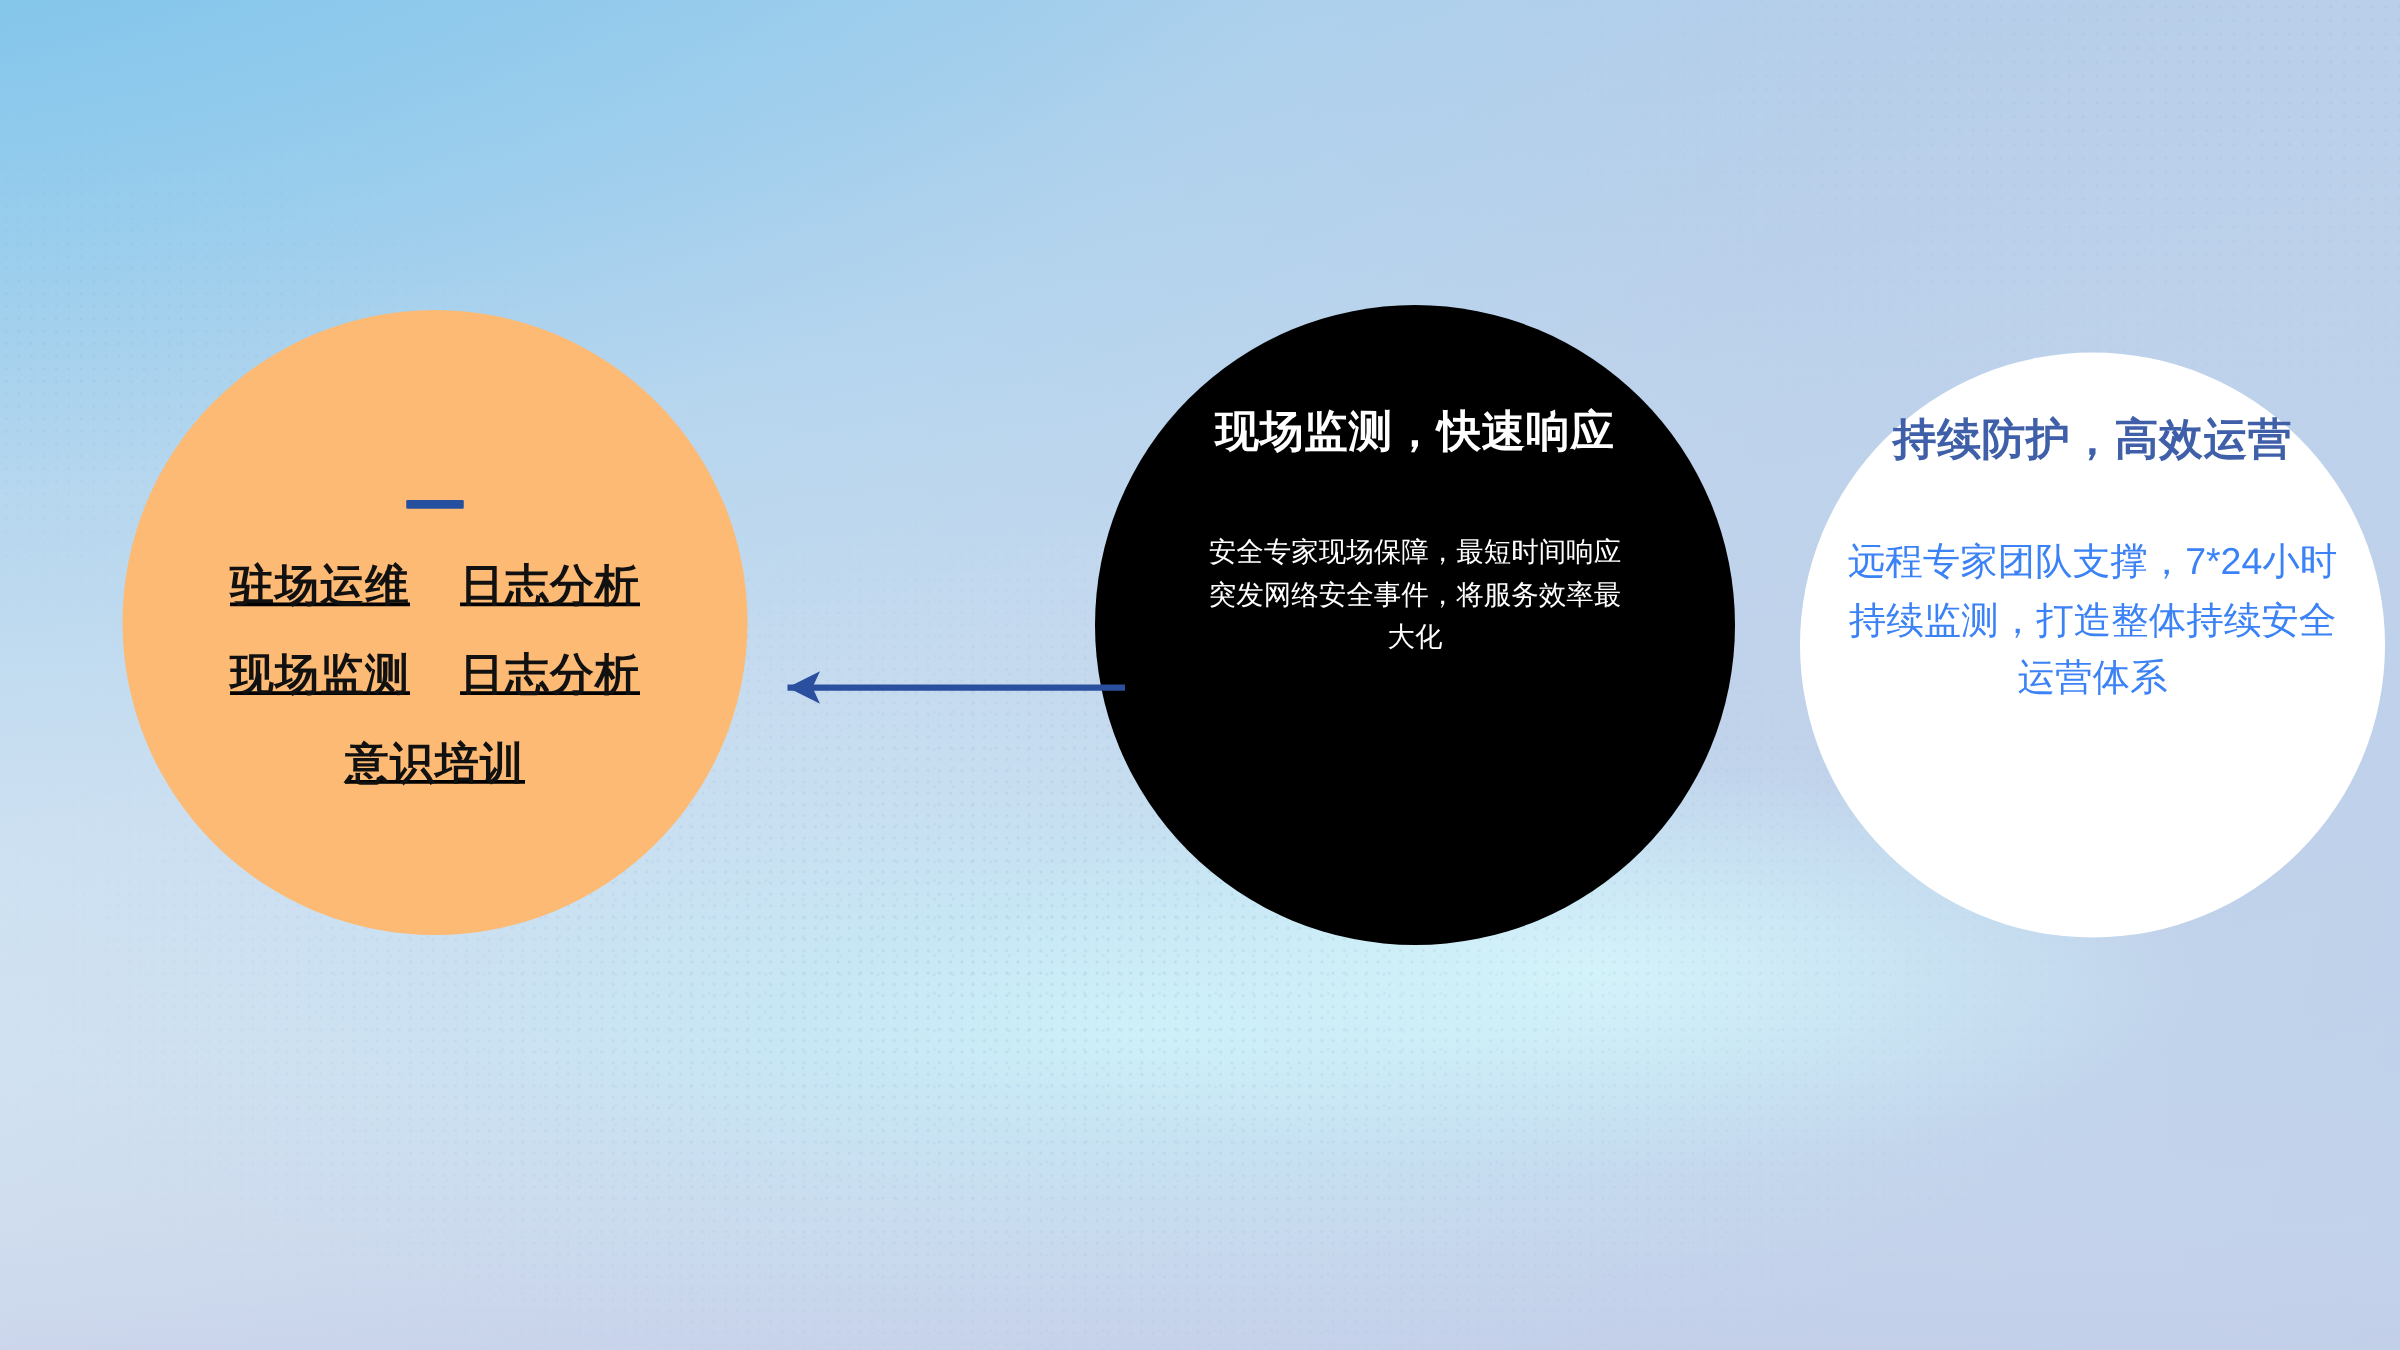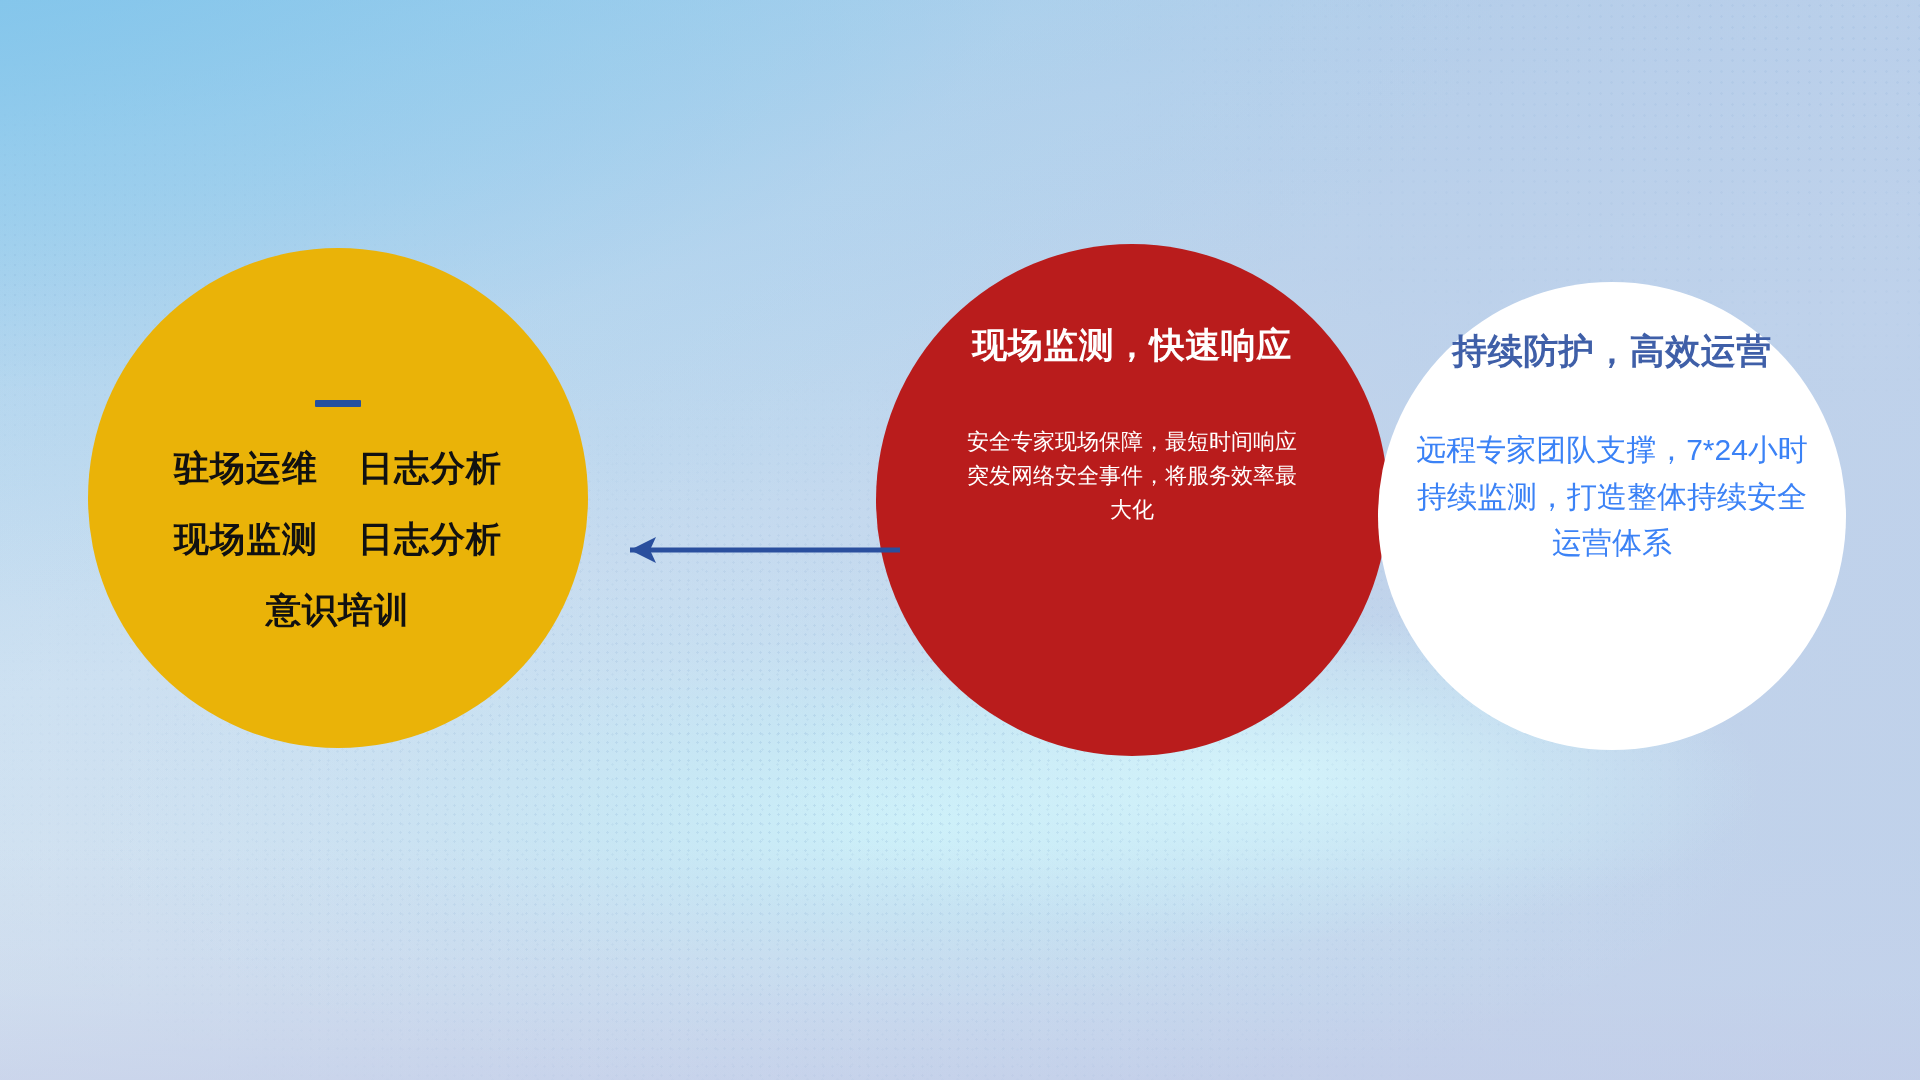--- a/index.html
+++ b/index.html
@@ -101,24 +101,25 @@
     position:absolute;
     border-radius:50%;
     display:flex;
     flex-direction:column;
     align-items:center;
     justify-content:flex-start;
   }
 
   
   #circle-left {
-    left:88px; top:248px;
+    left:98px; top:248px;
     width:500px; height:500px;
-    background:#eab308;
+    background:#fdba74;
     z-index:3;
+    text-decoration:underline;
   }
   #circle-left .dash {
     width:46px; height:7px;
     background:#24509f;
     border-radius:1px;
     margin-top:152px;
   }
   .kw-wrap {
     margin-top:38px;
     display:flex; flex-direction:column;
@@ -130,42 +131,42 @@
     color:#111111;
     letter-spacing:1px;
     white-space:nowrap;
   }
   .kw-row.single { justify-content:flex-end; }
 
   
   #circle-mid {
     left:876px; top:244px;
     width:512px; height:512px;
-    background:#b91c1c;
+    background:#000000;
     z-index:4;
   }
   #circle-mid .c-title {
     margin-top:78px;
     font-size:35px; font-weight:bold;
     color:#ffffff;
     letter-spacing:.5px;
     white-space:nowrap;
   }
   #circle-mid .c-body {
     margin-top:56px;
     width:332px;
     font-size:22px;
     line-height:1.55;
     color:#ffffff;
     text-align:center;
   }
 
   
   #circle-right {
-    left:1378px; top:282px;
+    left:1440px; top:282px;
     width:468px; height:468px;
     background:#ffffff;
     z-index:5;
   }
   #circle-right .c-title {
     margin-top:46px;
     font-size:35px; font-weight:bold;
     color:#3f5fa8;
     letter-spacing:.5px;
     white-space:nowrap;

